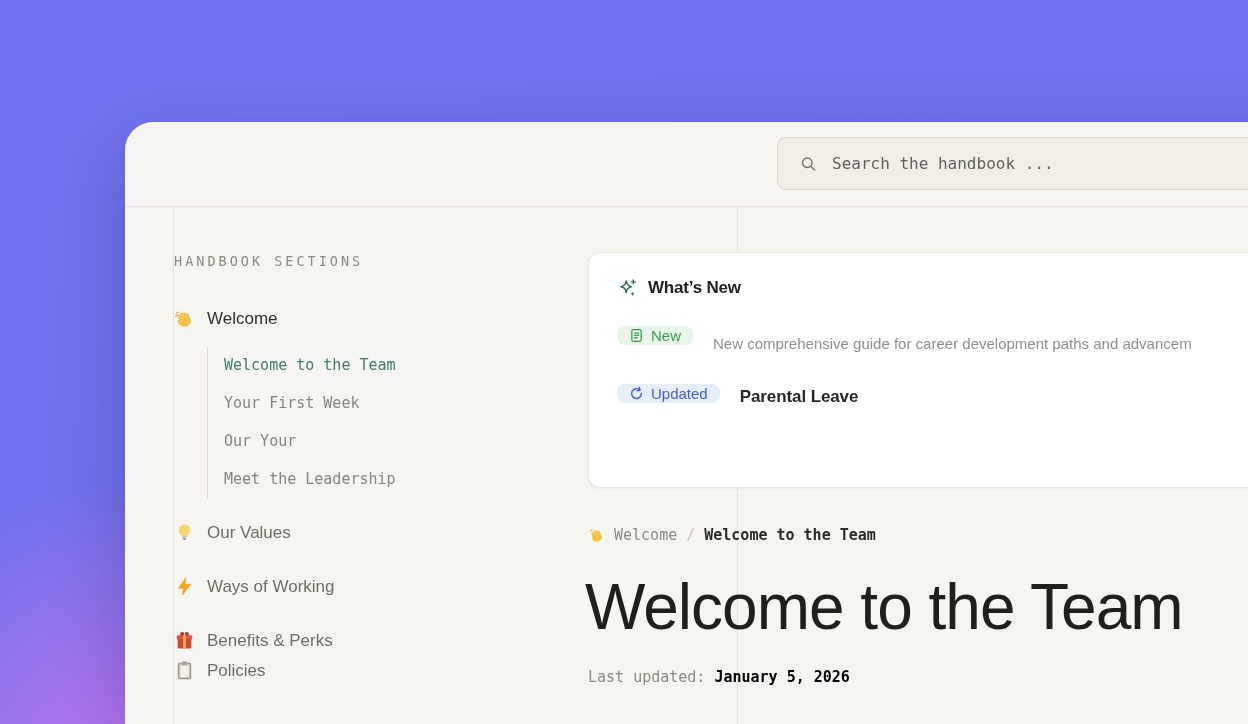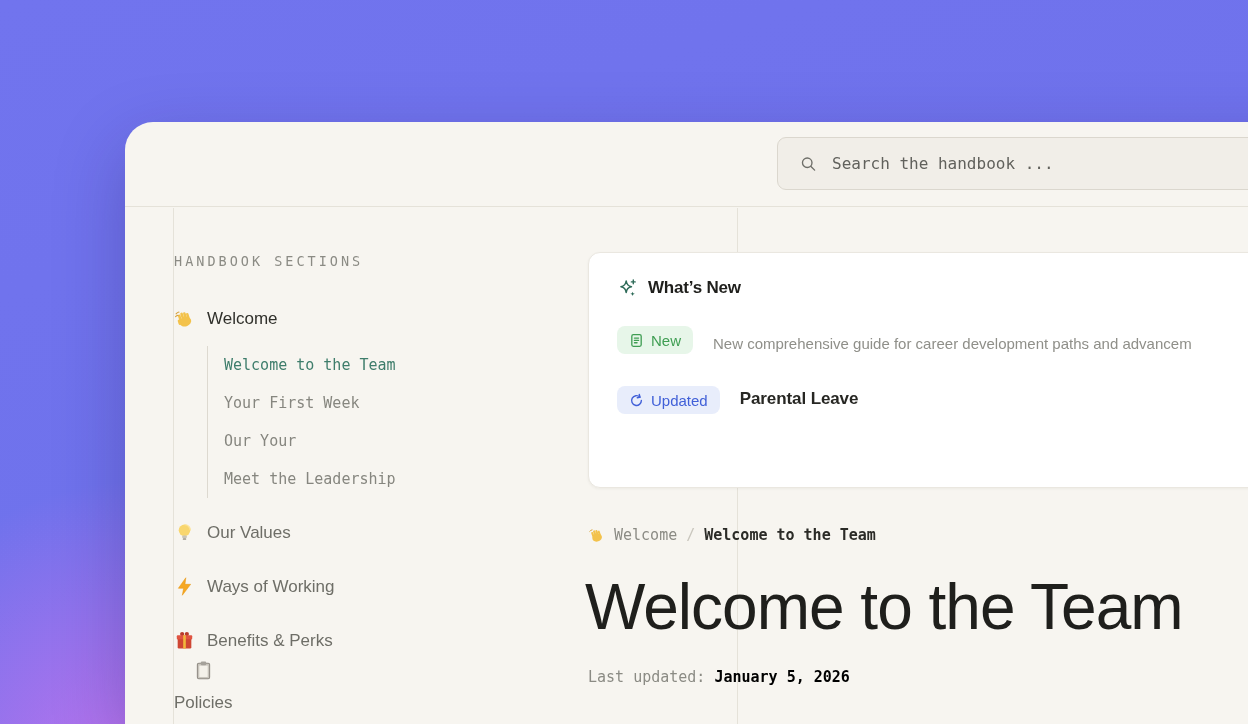--- a/index.html
+++ b/index.html
@@ -41,21 +41,21 @@
   .sublist .subitem.active{color:#3e7d6b;}
   
   .wn-card{position:absolute;left:463px;top:130px;width:1000px;height:236px;box-sizing:border-box;
     background:#ffffff;border:1px solid #eae7e0;border-radius:12px;padding:24px 28px;
     box-shadow:0 1px 3px rgba(30,30,15,.05);}
   .wn-head{display:flex;align-items:center;gap:10px;}
   .wn-head .ttl{font-size:17px;font-weight:700;color:#1f1f1c;letter-spacing:-.2px;}
   .wn-item{display:flex;align-items:flex-start;gap:20px;cursor:pointer;}
   .wn-item.first{margin-top:28px;}
   .wn-item.second{margin-top:32px;}
-  .badge{display:inline-flex;align-items:center;gap:7px;height:28px;padding:0 12px;border-radius:8px;
+  .badge{display:inline-flex;align-items:center;gap:7px;height:19px;padding:0 12px;border-radius:8px;
     font-size:15px;font-weight:500;flex:0 0 auto;}
   .badge.new{background:#e7f6e9;color:#3f9e53;}
   .badge.updated{background:#e8edfb;color:#4160d8;}
   .wn-title{font-size:17px;font-weight:600;color:#272723;margin-top:3px;letter-spacing:-.1px;}
   .wn-desc{font-size:15px;color:#8f8f89;margin-top:9px;white-space:nowrap;}
   
   .breadcrumb{position:absolute;left:463px;top:404px;display:flex;align-items:center;gap:9px;
     font-family:"DejaVu Sans Mono",monospace;font-size:15px;color:#8b8b84;white-space:nowrap;}
   .breadcrumb .sep{color:#c9c6bd;}
   .breadcrumb .cur{color:#2b2b27;font-weight:700;}
@@ -143,21 +143,21 @@
             <circle cx="9.3" cy="4.6" r="2.4" fill="#b93b2a"></circle>
             <circle cx="14.7" cy="4.6" r="2.4" fill="#b93b2a"></circle>
             <rect x="4.2" y="9.2" width="15.6" height="12" rx="1.4" fill="#cf4633"></rect>
             <rect x="3.2" y="6" width="17.6" height="4.6" rx="1" fill="#e05341"></rect>
             <rect x="10.5" y="6" width="3" height="15.2" fill="#f2b63c"></rect>
           </svg>
         </span>
         <span class="lbl">Benefits &amp; Perks</span>
       </div>
 
-      <div class="nav-item" style="top:452px;flex-direction:column;">
+      <div class="nav-item" style="top:452px;">
         <span class="icon-20">
           <svg width="21" height="21" viewBox="0 0 24 24">
             <rect x="5" y="3.6" width="14" height="17.8" rx="1.6" fill="#c9c5bd" stroke="#8f8b83" stroke-width="1.2"></rect>
             <rect x="7.2" y="6.4" width="9.6" height="13" fill="#f4f1ea"></rect>
             <rect x="9" y="1.8" width="6" height="4.2" rx="1.1" fill="#a5a19a"></rect>
           </svg>
         </span>
         <span class="lbl">Policies</span>
       </div>
     </aside>

